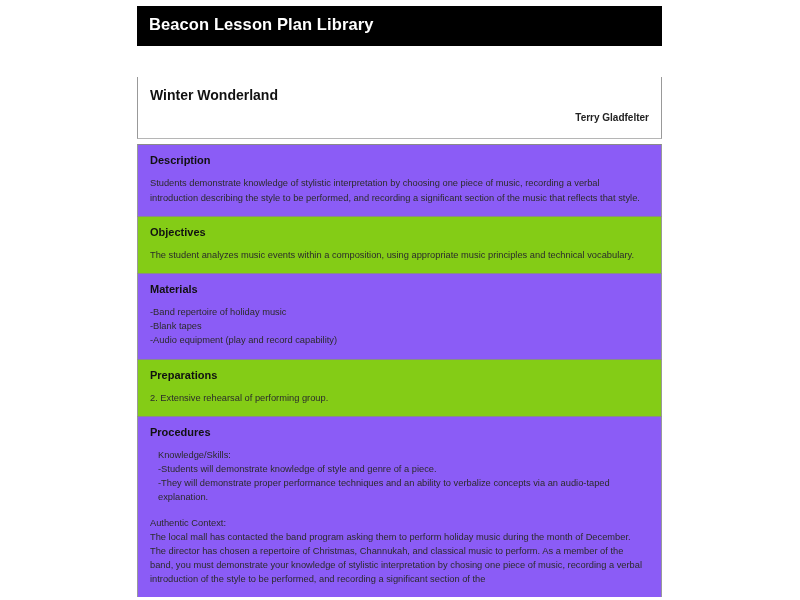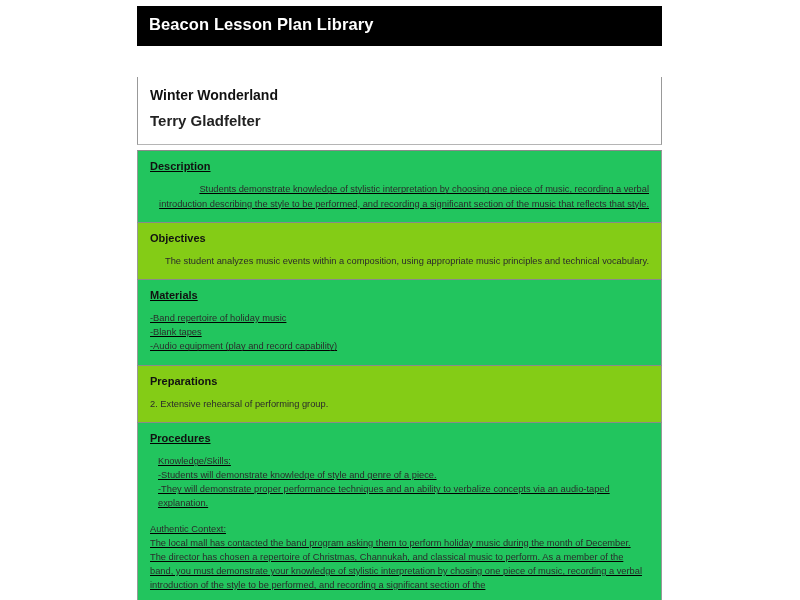--- a/index.html
+++ b/index.html
@@ -57,61 +57,61 @@
     margin-top: 31px;
   }
   .lesson-title {
     font-size: 14px;
     font-weight: bold;
     color: #111111;
     line-height: 1.25;
     margin: 0 0 8px 0;
   }
   .lesson-author {
-    font-size: 15px;
+    font-size: 10px;
     font-weight: bold;
     color: #222222;
     line-height: 1.2;
     margin: 0;
+    text-align: right;
   }
 
   
   .gap {
     height: 5px;
     background: #ffffff;
   }
 
   
   .section {
     border-left: 1px solid #999999;
     border-right: 1px solid #999999;
     border-top: 1px solid #8a8a8a;
     padding: 9px 12px 11px 12px;
     box-sizing: border-box;
   }
-  .section.shaded { background: #22c55e; text-decoration: underline; }
+  .section.shaded { background: #8b5cf6; }
   .section.plain  { background: #84cc16; }
   .section.last   { border-bottom: none; }
 
   .section-heading {
     font-size: 11px;
     font-weight: bold;
     color: #111111;
     margin: 0 0 9px 0;
     line-height: 1.2;
   }
 
   .section-body {
     font-size: 9.3px;
     color: #2b2b2b;
     line-height: 1.52;
   }
   .section-body p {
     margin: 4px 0 9px 0;
-    text-align: right;
   }
   .section-body p:last-child {
     margin-bottom: 0;
   }
   .section-body .tight {
     margin: 0;
   }
   .section-body .block-gap {
     margin: 0 0 11px 8px;
   }

